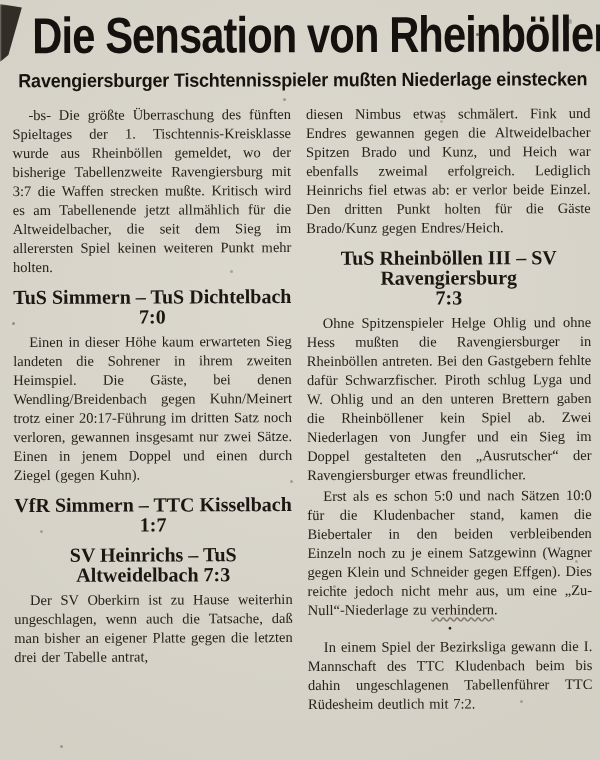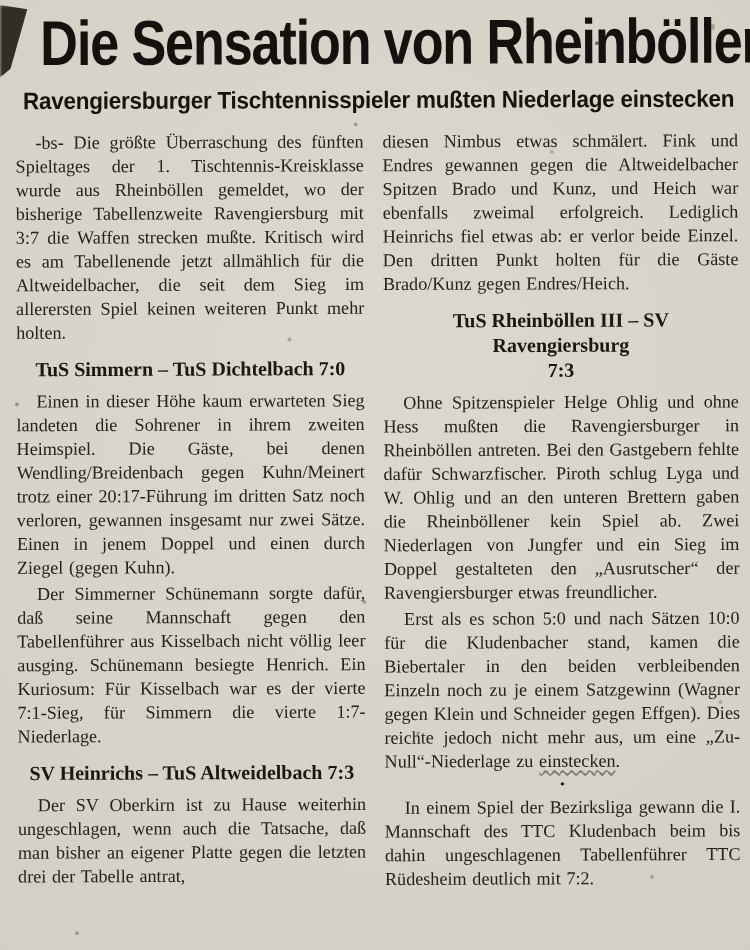--- a/index.html
+++ b/index.html
@@ -78,21 +78,21 @@
     margin:0 0 2px 0;
     font-size:14.5px;
     line-height:19px;
     text-align:justify;
     word-spacing:1px;
   }
   .para.indent{ text-indent:16px; }
 
   .match-heading{
     margin:10px 0 6px 0;
-    font-size:16px;
+    font-size:20px;
     font-weight:700;
     text-align:center;
     color:#1b1712;
     white-space:pre-line;
     line-height:20px;
   }
 
   .squiggle{
     text-decoration:underline;
     text-decoration-style:wavy;
@@ -124,34 +124,34 @@
     </header>
 
     <div class="columns">
 
       <div class="col">
         <p class="para indent">-bs- Die größte Überraschung des fünften Spieltages der 1. Tischtennis-Kreisklasse wurde aus Rheinböllen gemeldet, wo der bisherige Tabellenzweite Ravengiersburg mit 3:7 die Waffen strecken mußte. Kritisch wird es am Tabellenende jetzt allmählich für die Altweidelbacher, die seit dem Sieg im allerersten Spiel keinen weiteren Punkt mehr holten.</p>
 
         <h3 class="match-heading">TuS Simmern – TuS Dichtelbach 7:0</h3>
         <p class="para indent">Einen in dieser Höhe kaum erwarteten Sieg landeten die Sohrener in ihrem zweiten Heimspiel. Die Gäste, bei denen Wendling/Breidenbach gegen Kuhn/Meinert trotz einer 20:17-Führung im dritten Satz noch verloren, gewannen insgesamt nur zwei Sätze. Einen in jenem Doppel und einen durch Ziegel (gegen Kuhn).</p>
 
-        <p class="para indent">Der Simmerner Schünemann sorgte dafür, daß seine Mannschaft gegen den Tabellenführer aus Kisselbach nicht völlig leer ausging. Schünemann besiegte Henrich. Ein Kuriosum: Für Kisselbach war es der vierte 7:1-Sieg, für Simmern die vierte 1:7-Niederlage.</p>
+        <h3 class="match-heading">VfR Simmern – TTC Kisselbach 1:7</h3>
 
         <h3 class="match-heading">SV Heinrichs – TuS Altweidelbach 7:3</h3>
         <p class="para indent">Der SV Oberkirn ist zu Hause weiterhin ungeschlagen, wenn auch die Tatsache, daß man bisher an eigener Platte gegen die letzten drei der Tabelle antrat,</p>
       </div>
 
       <div class="col col-right">
         <p class="para">diesen Nimbus etwas schmälert. Fink und Endres gewannen gegen die Altweidelbacher Spitzen Brado und Kunz, und Heich war ebenfalls zweimal erfolgreich. Lediglich Heinrichs fiel etwas ab: er verlor beide Einzel. Den dritten Punkt holten für die Gäste Brado/Kunz gegen Endres/Heich.</p>
 
         <h3 class="match-heading">TuS Rheinböllen III – SV Ravengiersburg
 7:3</h3>
         <p class="para indent">Ohne Spitzenspieler Helge Ohlig und ohne Hess mußten die Ravengiersburger in Rheinböllen antreten. Bei den Gastgebern fehlte dafür Schwarzfischer. Piroth schlug Lyga und W. Ohlig und an den unteren Brettern gaben die Rheinbölle­ner kein Spiel ab. Zwei Niederlagen von Jungfer und ein Sieg im Doppel gestalteten den „Ausrutscher“ der Ravengiersburger etwas freundlicher.</p>
 
-        <p class="para indent"><span>Erst als es schon 5:0 und nach Sätzen 10:0 für die Kludenbacher stand, kamen die Biebertaler in den beiden verbleibenden Einzeln noch zu je einem Satzgewinn (Wagner gegen Klein und Schneider gegen Effgen). Dies reichte jedoch nicht mehr aus, um eine „Zu-Null“-Niederlage zu </span><span class="squiggle">einstecken</span><span>.</span></p>
+        <p class="para indent"><span>Erst als es schon 5:0 und nach Sätzen 10:0 für die Kludenbacher stand, kamen die Biebertaler in den beiden verbleibenden Einzeln noch zu je einem Satzgewinn (Wagner gegen Klein und Schneider gegen Effgen). Dies reichte jedoch nicht mehr aus, um eine „Zu-Null“-Niederlage zu </span><span class="squiggle">verhindern</span><span>.</span></p>
 
         <div class="separator-dot">•</div>
 
         <p class="para indent">In einem Spiel der Bezirksliga gewann die I. Mannschaft des TTC Kludenbach beim bis dahin ungeschlagenen Tabellenführer TTC Rüdesheim deutlich mit 7:2.</p>
       </div>
 
     </div>
   </div>
 </div>
 

